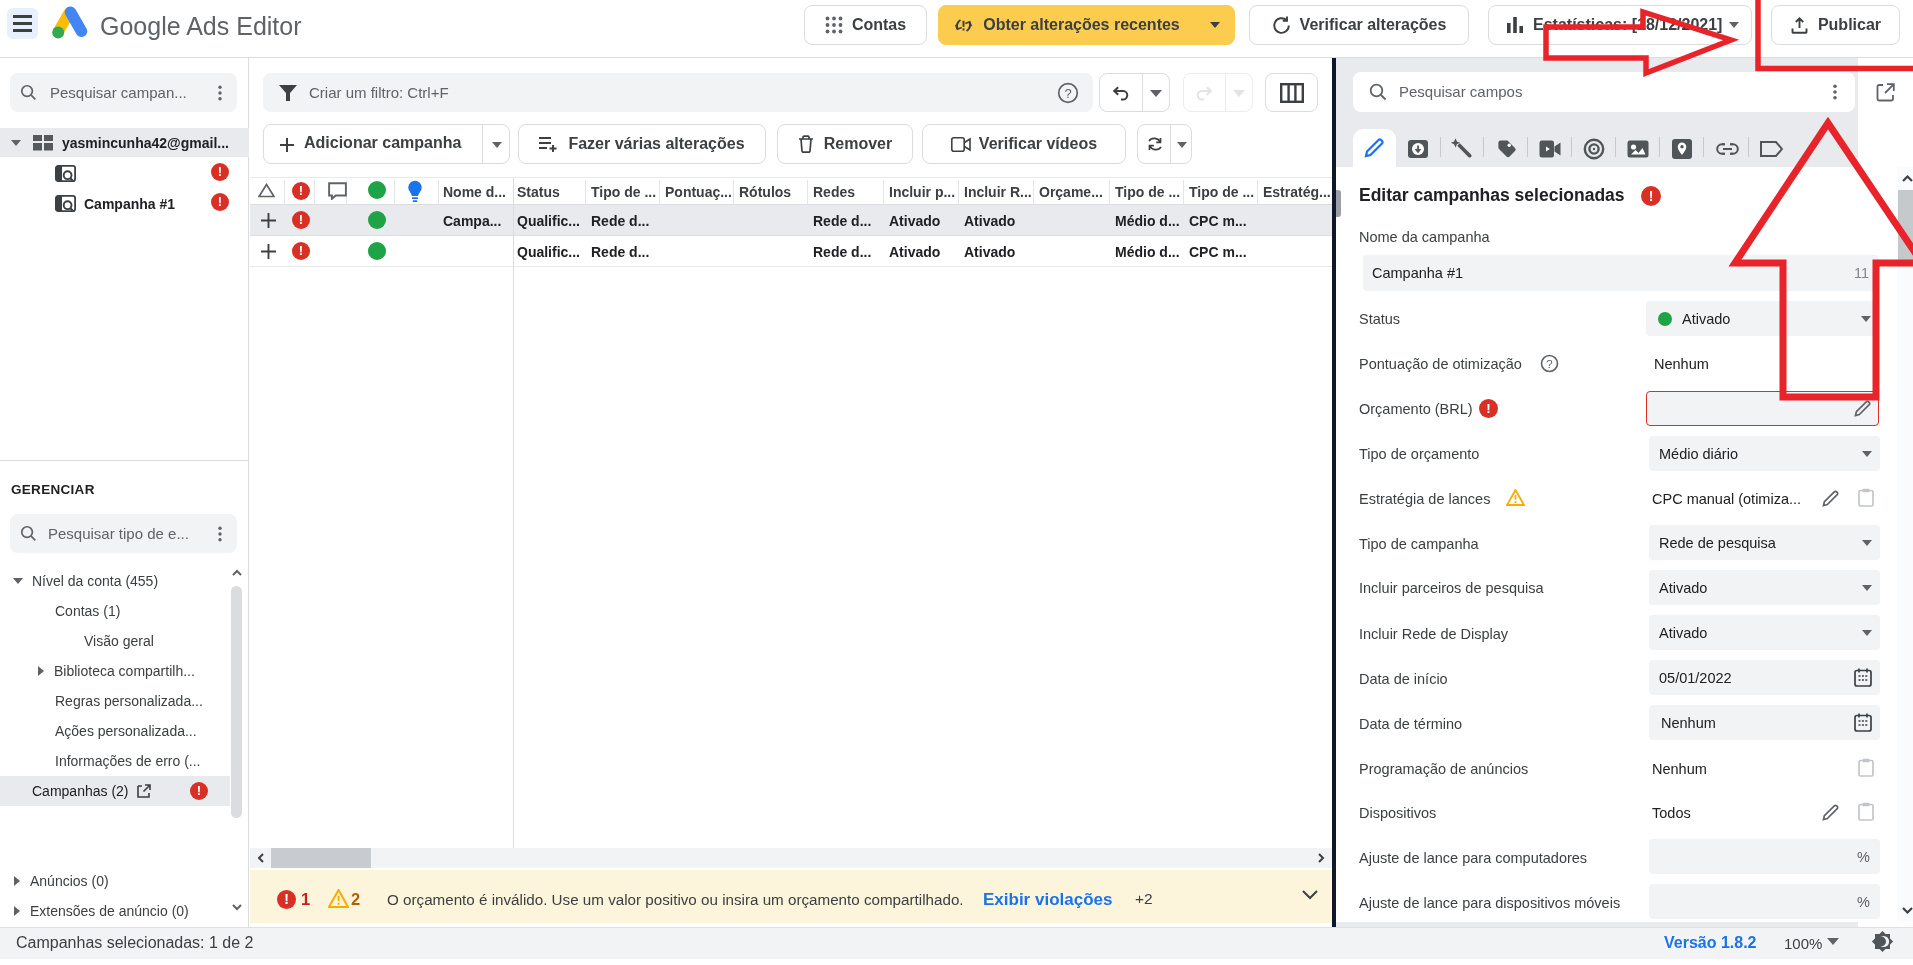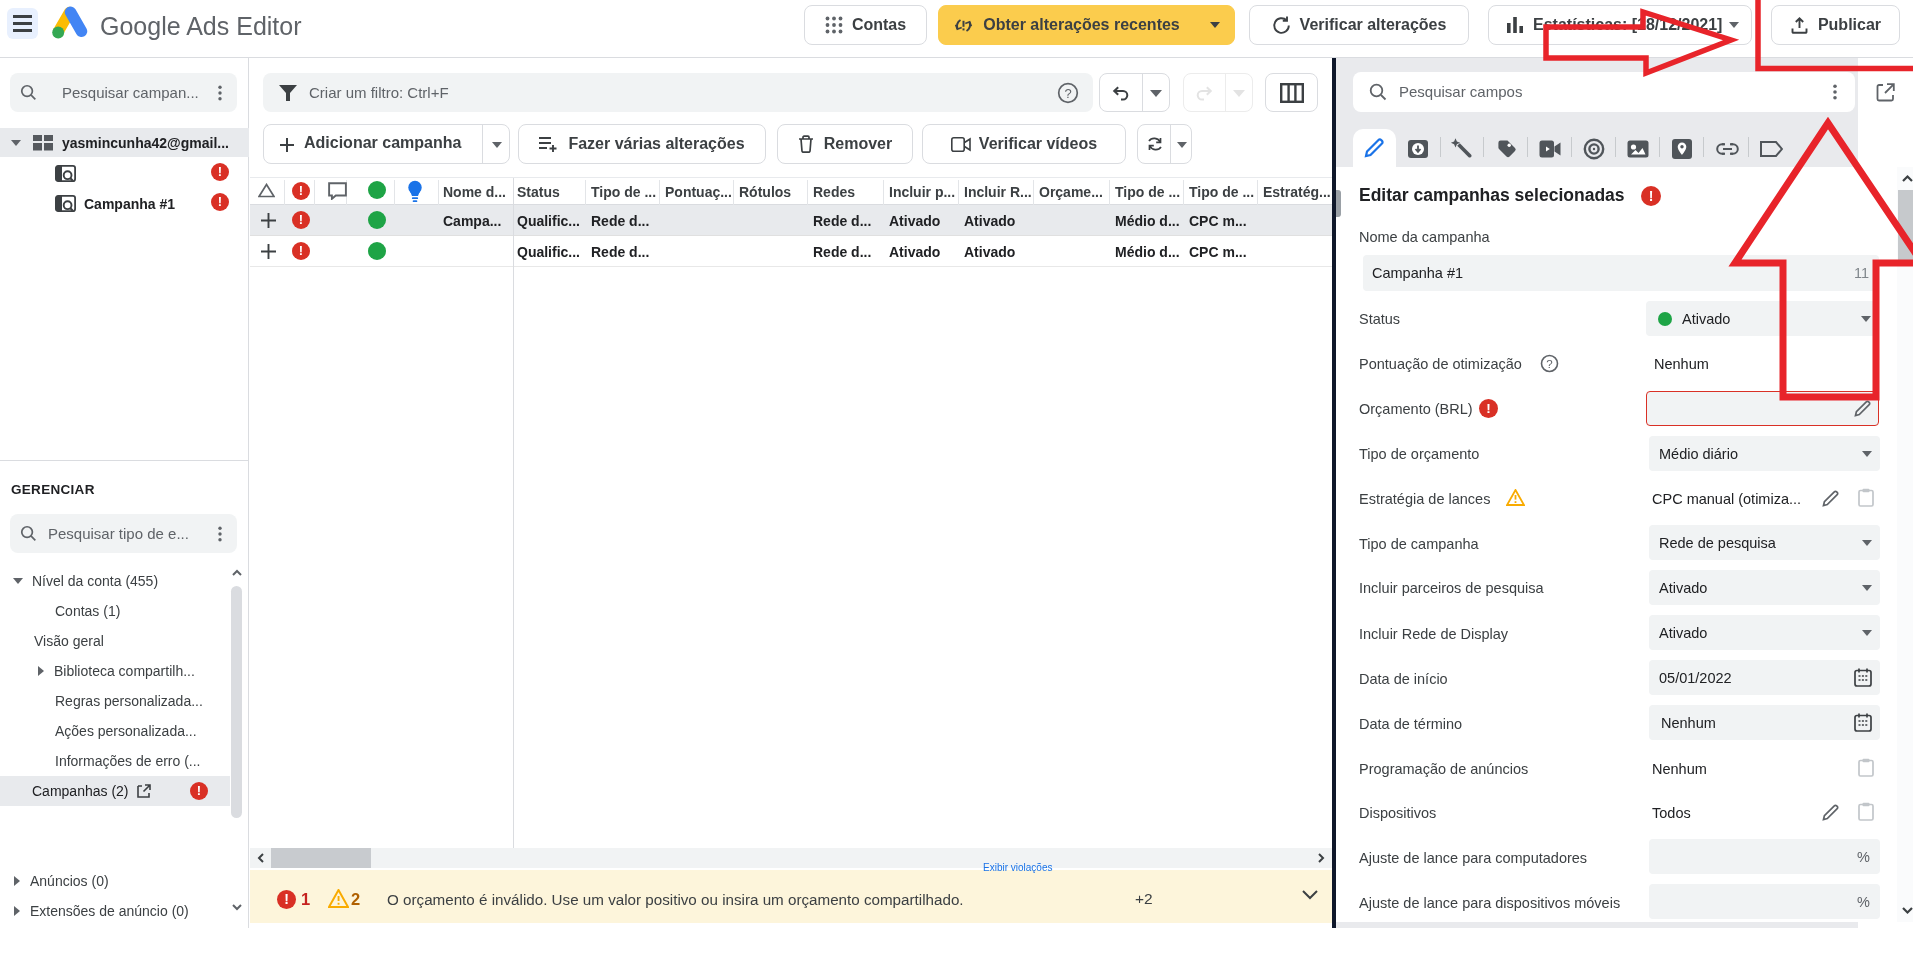--- a/index.html
+++ b/index.html
@@ -114,21 +114,21 @@
     </div>
   </div>
 
   <div id="sidebar">
 
     <div class="searchbox" style="left:10px;top:15px;width:227px;height:39px">
       <svg style="margin-left:9px" width="19" height="19" viewBox="0 0 20 20">
           <circle cx="8.5" cy="8.5" r="5.6" fill="none" stroke="#5f6368" stroke-width="1.8"></circle>
           <line x1="12.8" y1="12.8" x2="17.2" y2="17.2" stroke="#5f6368" stroke-width="1.8"></line>
         </svg>
-      <span style="margin-left:24px">Pesquisar campan...</span>
+      <span style="margin-left:12px">Pesquisar campan...</span>
       <svg style="position:absolute;right:8px" width="18" height="18" viewBox="0 0 18 18">
           <circle cx="9" cy="3.2" r="1.7" fill="#5f6368"></circle>
           <circle cx="9" cy="9" r="1.7" fill="#5f6368"></circle>
           <circle cx="9" cy="14.8" r="1.7" fill="#5f6368"></circle>
         </svg>
     </div>
 
     <div class="treerow" style="top:70px;height:29px;background:#e8eaed;font-weight:700;color:#202124">
       <div class="caret-d" style="margin-left:11px"></div>
       <svg style="margin-left:12px" width="20" height="17" viewBox="0 0 20 17">
@@ -176,21 +176,21 @@
     </div>
 
     <div class="treerow" style="top:508px">
         <div class="caret-d" style="margin-left:13px"></div>
         <span style="margin-left:9px">Nível da conta (455)</span>
       </div>
     <div class="treerow" style="top:538px">
         <span style="margin-left:55px">Contas (1)</span>
       </div>
     <div class="treerow" style="top:568px">
-        <span style="margin-left:34px">Visão geral</span>
+        <span style="margin-left:84px">Visão geral</span>
       </div>
     <div class="treerow" style="top:598px">
         <div class="caret-r" style="margin-left:38px"></div>
         <span style="margin-left:10px">Biblioteca compartilh...</span>
       </div>
     <div class="treerow" style="top:628px">
         <span style="margin-left:55px">Regras personalizada...</span>
       </div>
     <div class="treerow" style="top:658px">
         <span style="margin-left:55px">Ações personalizada...</span>
@@ -380,21 +380,21 @@
     <div class="abs" style="left:0;top:812px;width:1082px;height:53px;background:#fdf5db"></div>
     <div class="abs" style="left:27px;top:832px;width:19px;height:19px;border-radius:50%;background:#d93025;color:#fff;font-size:14px;font-weight:700;text-align:center;line-height:19px">!</div>
     <div class="abs" style="left:51px;top:832px;font-size:16.5px;font-weight:700;color:#c5221f">1</div>
     <svg class="abs" style="left:78px;top:831px" width="21" height="19" viewBox="0 0 21 19">
         <path d="M10.5 1 L20 18 H1 Z" fill="none" stroke="#f9ab00" stroke-width="2"></path>
         <rect x="9.6" y="7" width="1.9" height="5" fill="#f9ab00"></rect>
         <rect x="9.6" y="13.8" width="1.9" height="1.9" fill="#f9ab00"></rect>
       </svg>
     <div class="abs" style="left:101px;top:832px;font-size:16.5px;font-weight:700;color:#b06000">2</div>
     <div class="abs" style="left:137px;top:833px;font-size:15.2px;color:#3c4043">O orçamento é inválido. Use um valor positivo ou insira um orçamento compartilhado.</div>
-    <div class="abs" style="left:733px;top:804px;font-size:10px;font-weight:400;color:#1a73e8">Exibir violações</div>
+    <div class="abs" style="left:733px;top:832px;font-size:17px;font-weight:700;color:#1a73e8">Exibir violações</div>
     <div class="abs" style="left:885px;top:832px;font-size:15.5px;color:#3c4043">+2</div>
     <svg class="abs" style="left:1051px;top:830px" width="18" height="14" viewBox="0 0 18 14">
         <path d="M2 3 L9 10 L16 3" fill="none" stroke="#3c4043" stroke-width="2"></path>
       </svg>
   </div>
 
   <div id="rpanel">
 
     <div class="abs" style="left:17px;top:14px;width:502px;height:40px;background:#fff;border-radius:8px"></div>
     <svg class="abs" style="left:32px;top:24px" width="20" height="20" viewBox="0 0 20 20">
@@ -590,20 +590,32 @@
     <div class="rlabel" style="top:792px">Ajuste de lance para computadores</div>
     <div class="rbox" style="top:781px">
         <span style="position:absolute;right:10px;color:#5f6368">%</span>
       </div>
     <div class="rlabel" style="top:837px">Ajuste de lance para dispositivos móveis</div>
     <div class="rbox" style="top:826px">
         <span style="position:absolute;right:10px;color:#5f6368">%</span>
       </div>
   </div>
 
+  <div id="statusbar">
+    <div class="abs" style="left:16px;top:6px">Campanhas selecionadas: 1 de 2</div>
+    <div class="abs" style="left:1664px;top:6px;color:#1a73e8;font-weight:700;font-size:16px">Versão 1.8.2</div>
+    <div class="abs" style="left:1784px;top:7px;font-size:15px">100%</div>
+    <div class="abs vcaret" style="left:1827px;top:10px;border-left-width:6px;border-right-width:6px;border-top-width:7px"></div>
+    <svg class="abs" style="left:1871px;top:2px" width="23" height="23" viewBox="0 0 23 23">
+        <rect x="4" y="4" width="15" height="15" fill="#50555a"></rect>
+        <rect x="4" y="4" width="15" height="15" fill="#50555a" transform="rotate(45 11.5 11.5)"></rect>
+        <circle cx="12.6" cy="11.5" r="5.5" fill="#f1f3f4"></circle>
+        <circle cx="10" cy="11.5" r="5" fill="#50555a"></circle>
+      </svg>
+  </div>
 
   <svg class="abs" style="left:0;top:0;pointer-events:none;z-index:50" width="1913" height="965" viewBox="0 0 1913 965">
     <polygon points="1546,27 1643,27 1643,12 1731,40 1646,73 1646,58 1546,58" fill="none" stroke="#e8242a" stroke-width="5.5"></polygon>
     <polyline points="1758,0 1758,68.5 1913,68.5" fill="none" stroke="#e8242a" stroke-width="5.5"></polyline>
     <polygon points="1828,123 1735,263 1783,263 1783,397 1876,397 1876,263 1922,263" fill="none" stroke="#e8242a" stroke-width="7"></polygon>
   </svg>
 
 </div>
 
 </body></html>

